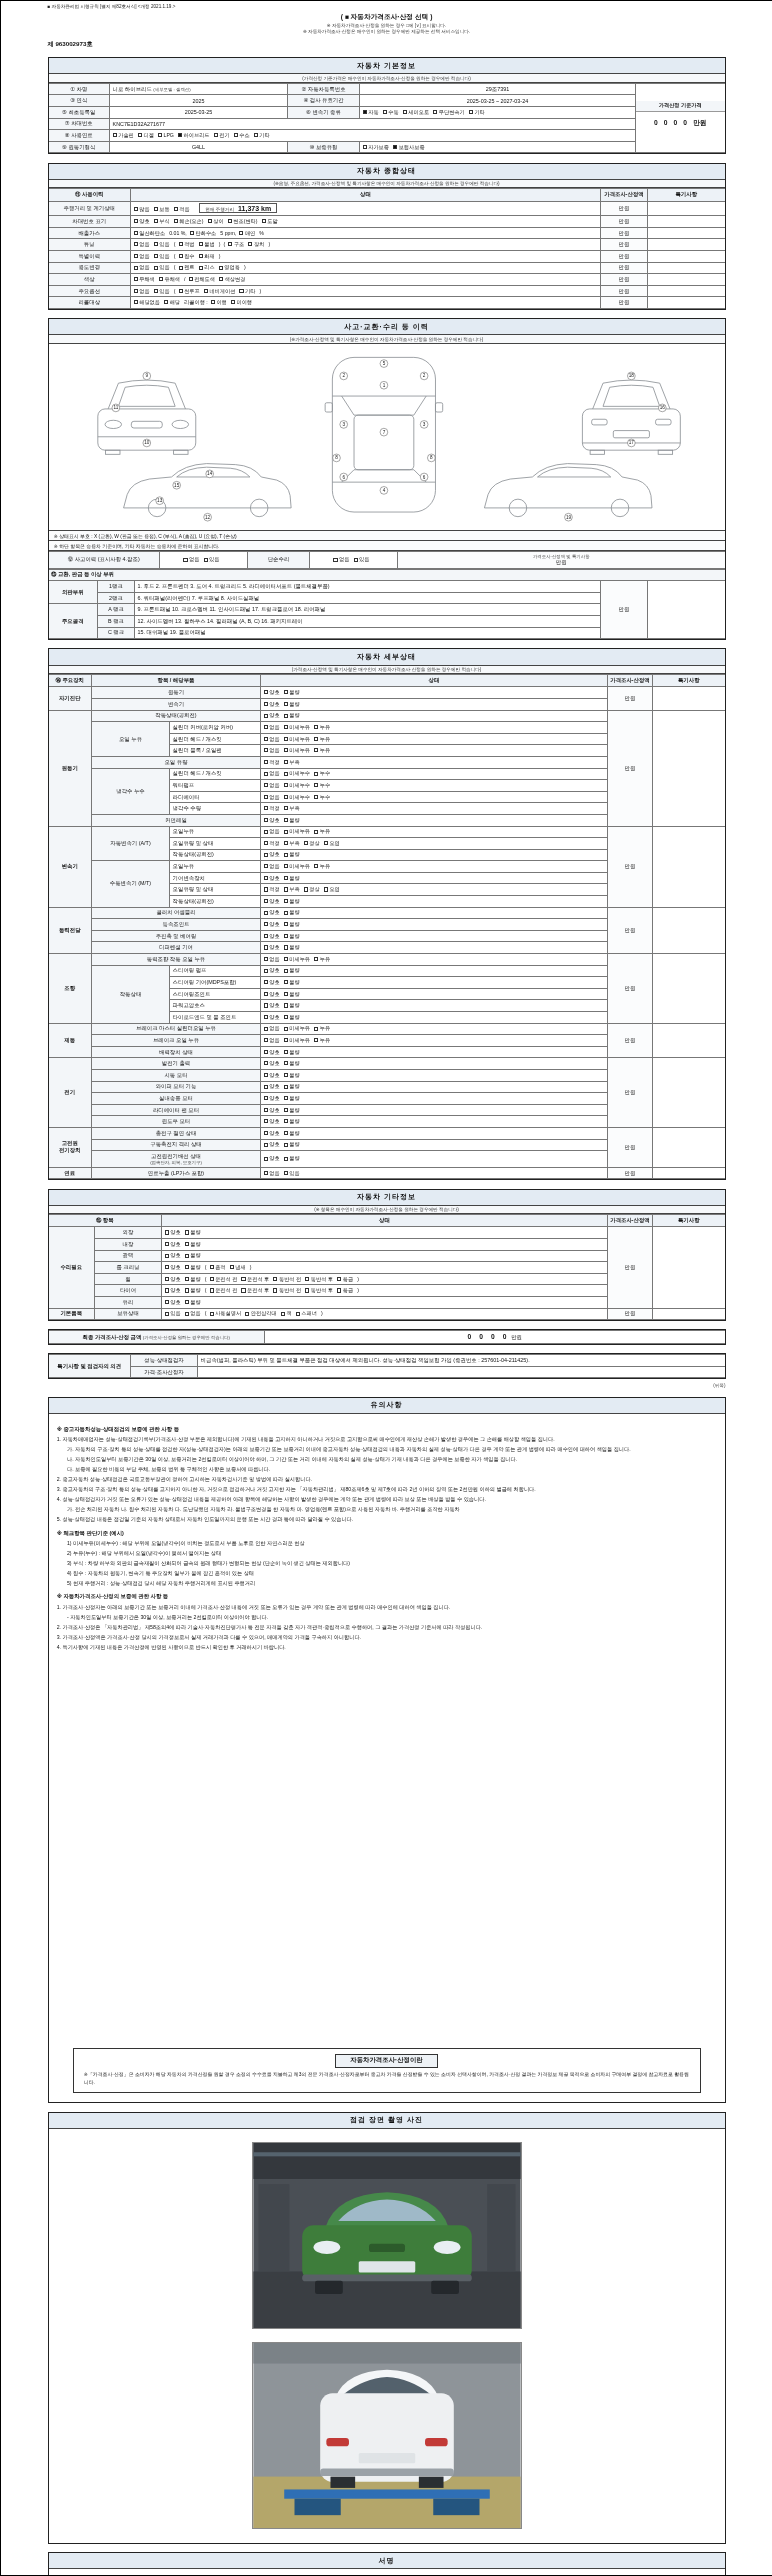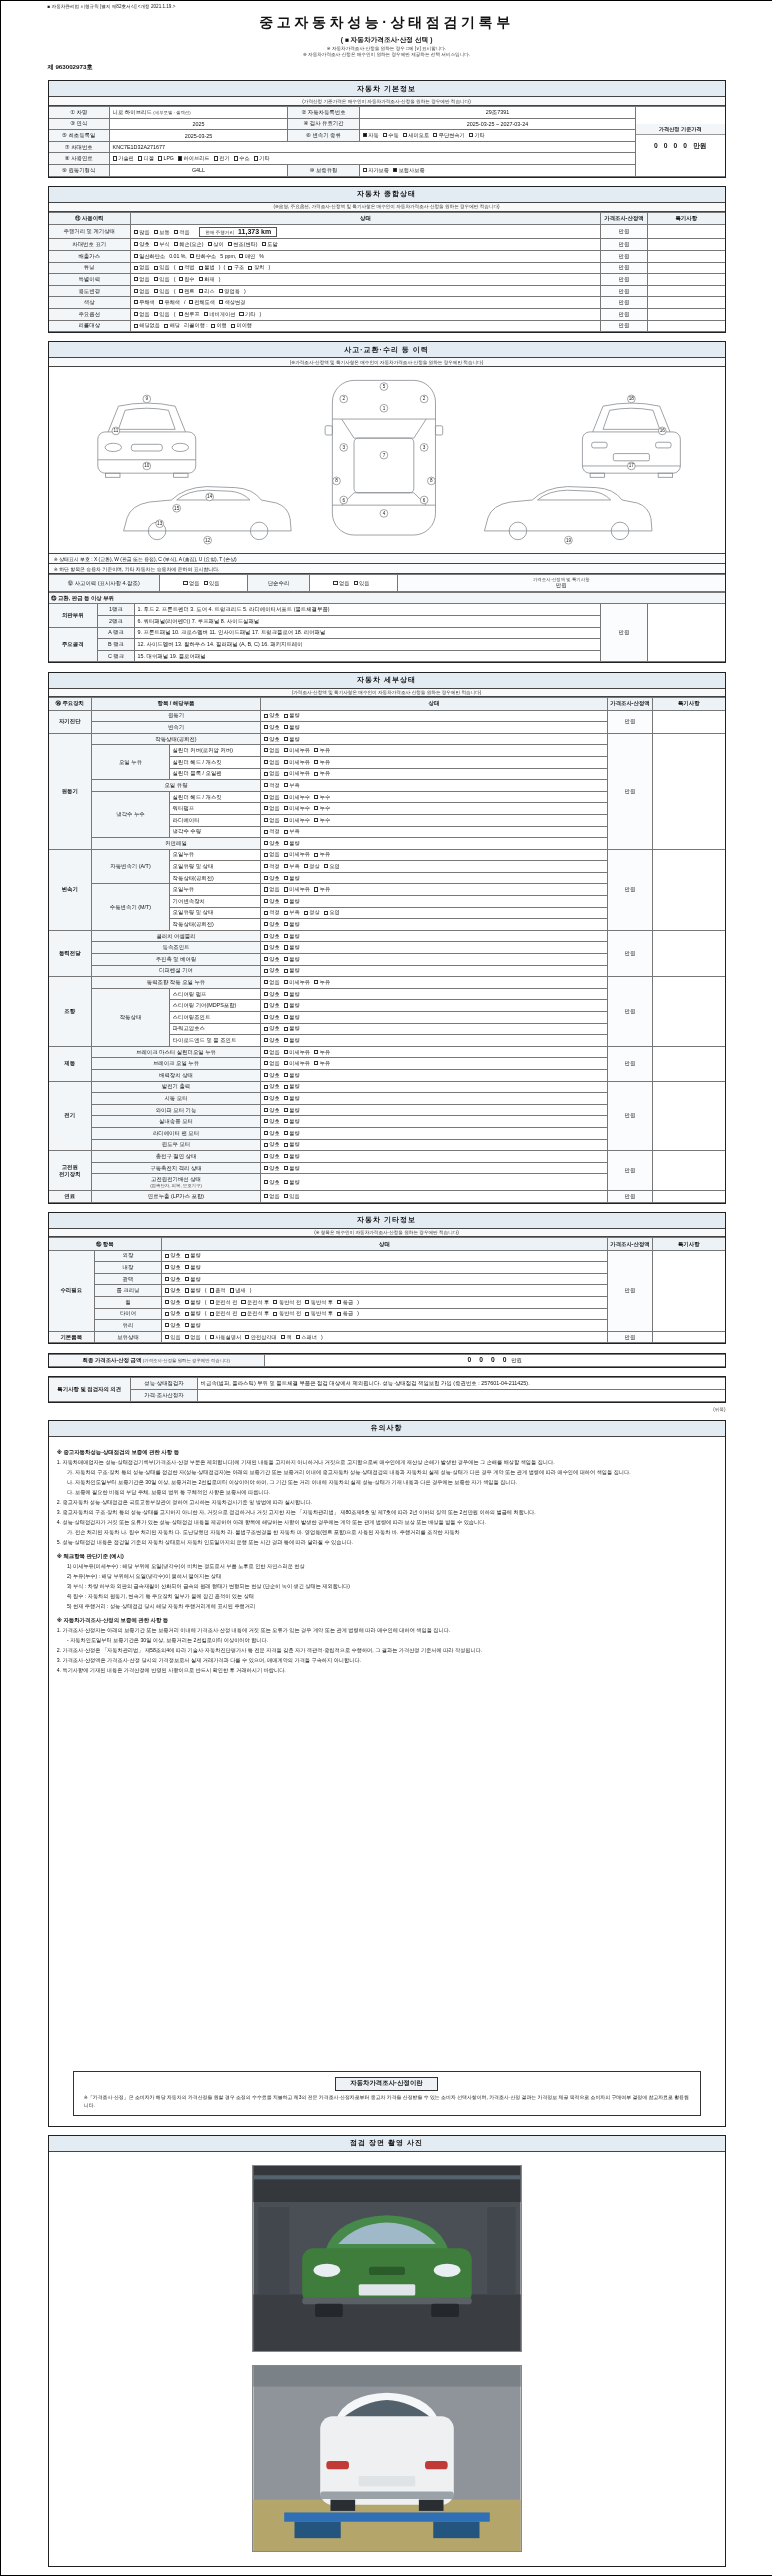--- a/index.html
+++ b/index.html
@@ -54,21 +54,20 @@
 .grp{font-weight:bold}
 </style>
 </head>
 <body>
 
 <div class="frame"></div>
 
 <div class="doc">
 
   <div class="topnote">■ 자동차관리법 시행규칙 [별지 제82호서식] &lt;개정 2021.1.19.&gt;</div>
-  <div class="title">중고자동차성능·상태점검기록부</div>
   <div class="selline">( ■ 자동차가격조사·산정 선택 )</div>
   <div class="selnote">※ 자동차가격조사·산정을 원하는 경우 □에 [∨] 표시합니다.</div>
   <div class="selnote">※ 자동차가격조사·산정은 매수인이 원하는 경우에만 제공하는 선택 서비스입니다.</div>
   <div class="docno">제 963002973호</div>
 
   <div class="sec">
     <div class="sec-head">자동차 기본정보</div>
     <div class="sec-note">(가격산정 기준가격은 매수인이 자동차가격조사·산정을 원하는 경우에만 적습니다)</div>
     <table class="grid">
       <colgroup>

